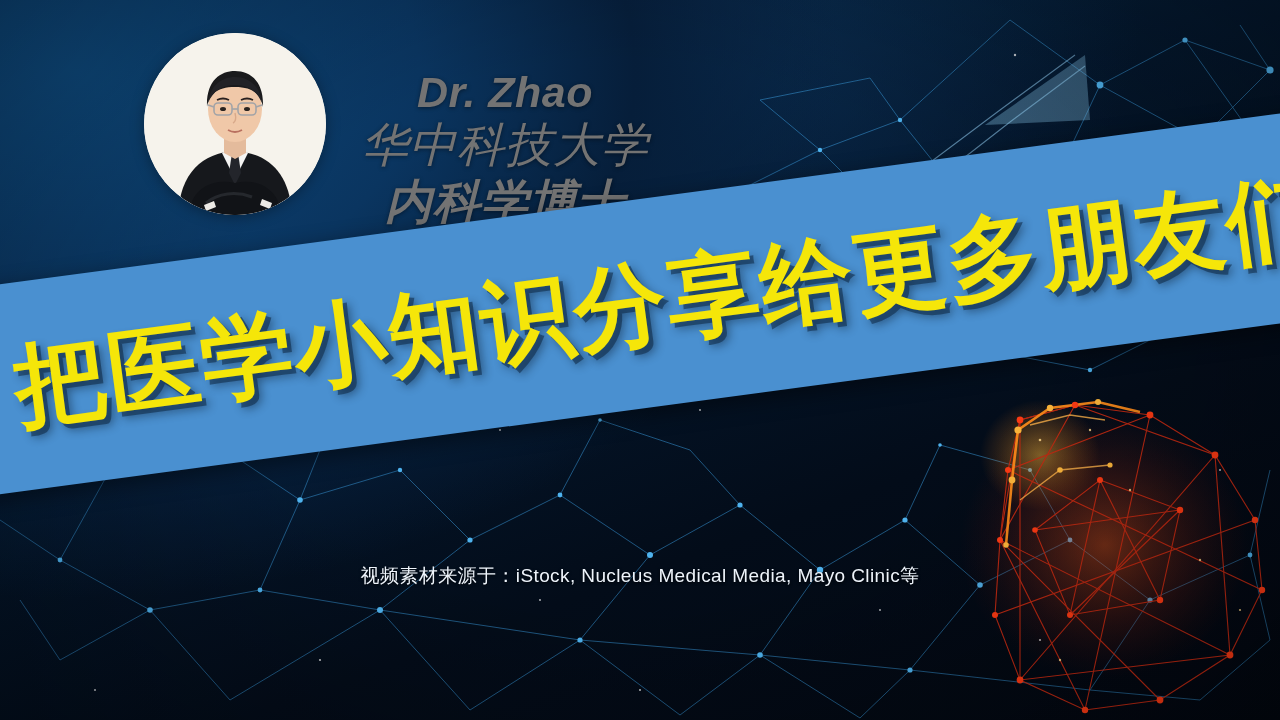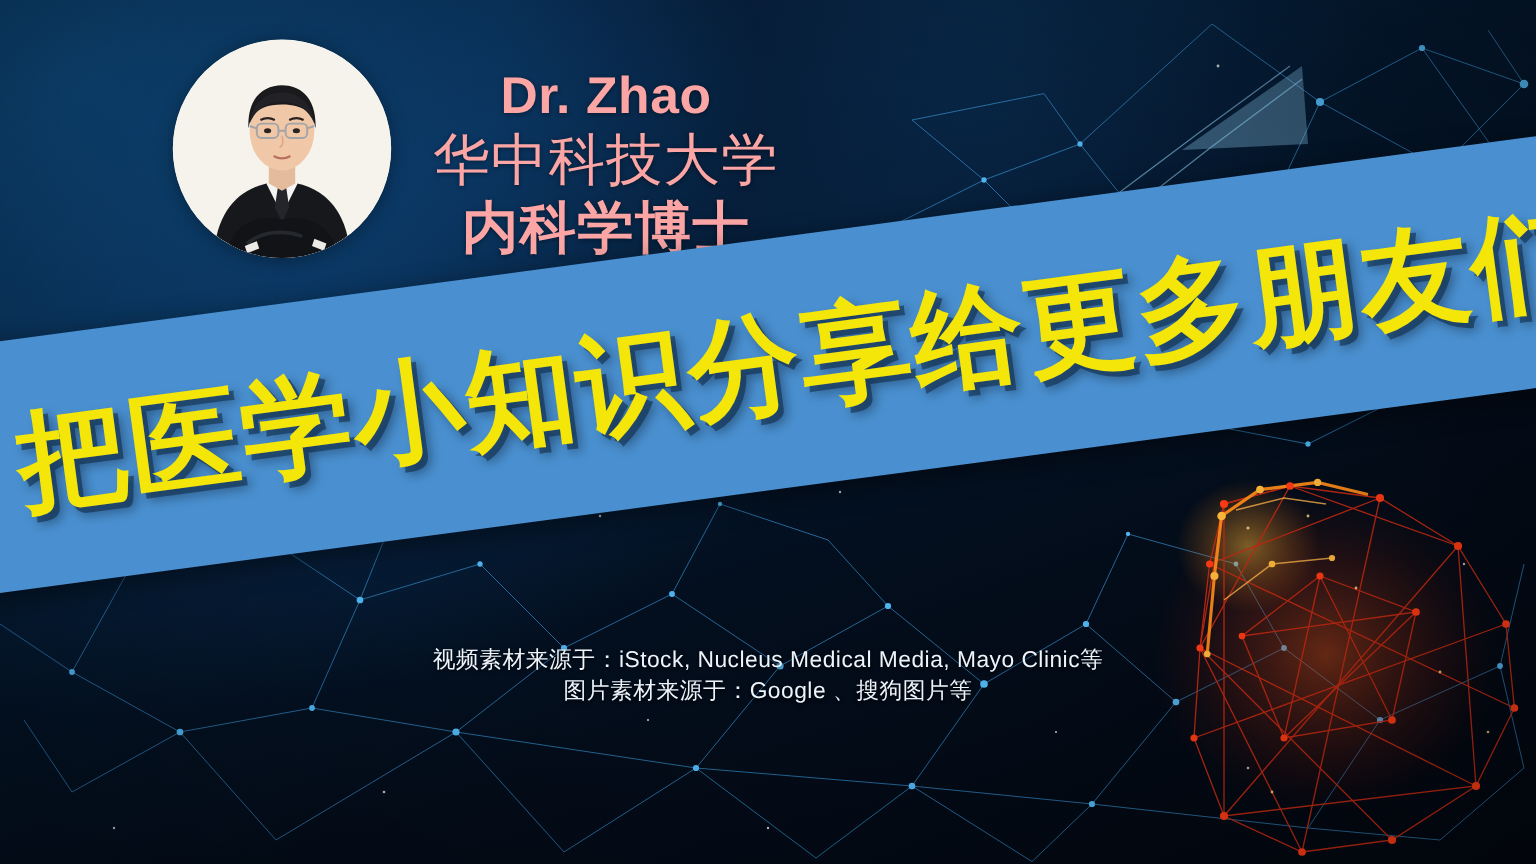--- a/index.html
+++ b/index.html
@@ -70,24 +70,25 @@
     border-radius: 50%;
     overflow: hidden;
     background: radial-gradient(circle at 50% 40%, #ffffff 0%, #f7f4ee 58%, #eae5dc 100%);
     box-shadow: 0 2px 14px rgba(0,0,0,0.35);
   }
   .avatar svg { display: block; width: 100%; height: 100%; }
   
   .presenter {
     position: absolute;
     left: 360px;
-    top: 56px;
+    top: 68px;
     width: 290px;
     text-align: center;
-    color: #fca5a5;
+    color: #737373;
+    font-style: italic;
   }
   .presenter .p-name {
     font-size: 43px;
     font-weight: bold;
     letter-spacing: 0.5px;
     line-height: 1.12;
     text-shadow: 0 1px 4px rgba(0,0,0,0.45);
   }
   .presenter .p-line {
     font-size: 47px;
@@ -95,21 +96,21 @@
     line-height: 1.22;
     letter-spacing: 1px;
     text-shadow: 0 1px 4px rgba(0,0,0,0.45);
   }
   .presenter .p-line.bold { font-weight: bold; }
   
   .credits {
     position: absolute;
     left: 0;
     right: 0;
-    top: 538px;
+    top: 563px;
     text-align: center;
     color: #eef4fb;
     font-size: 19px;
     line-height: 26px;
     letter-spacing: 0.4px;
     text-shadow: 0 1px 3px rgba(0,0,0,0.8);
   }
   .credits div { white-space: nowrap; }
 </style>
 </head>
@@ -366,16 +367,15 @@
     <div class="p-line">华中科技大学</div>
     <div class="p-line bold">内科学博士</div>
   </div>
 
   <div class="banner">
     <span class="banner-text">把医学小知识分享给更多朋友们</span>
   </div>
 
   <div class="credits">
     <div>视频素材来源于：iStock, Nucleus Medical Media, Mayo Clinic等</div>
-    <div>图片素材来源于：Google 、搜狗图片等</div>
   </div>
 
 </div>
 
 </body></html>

